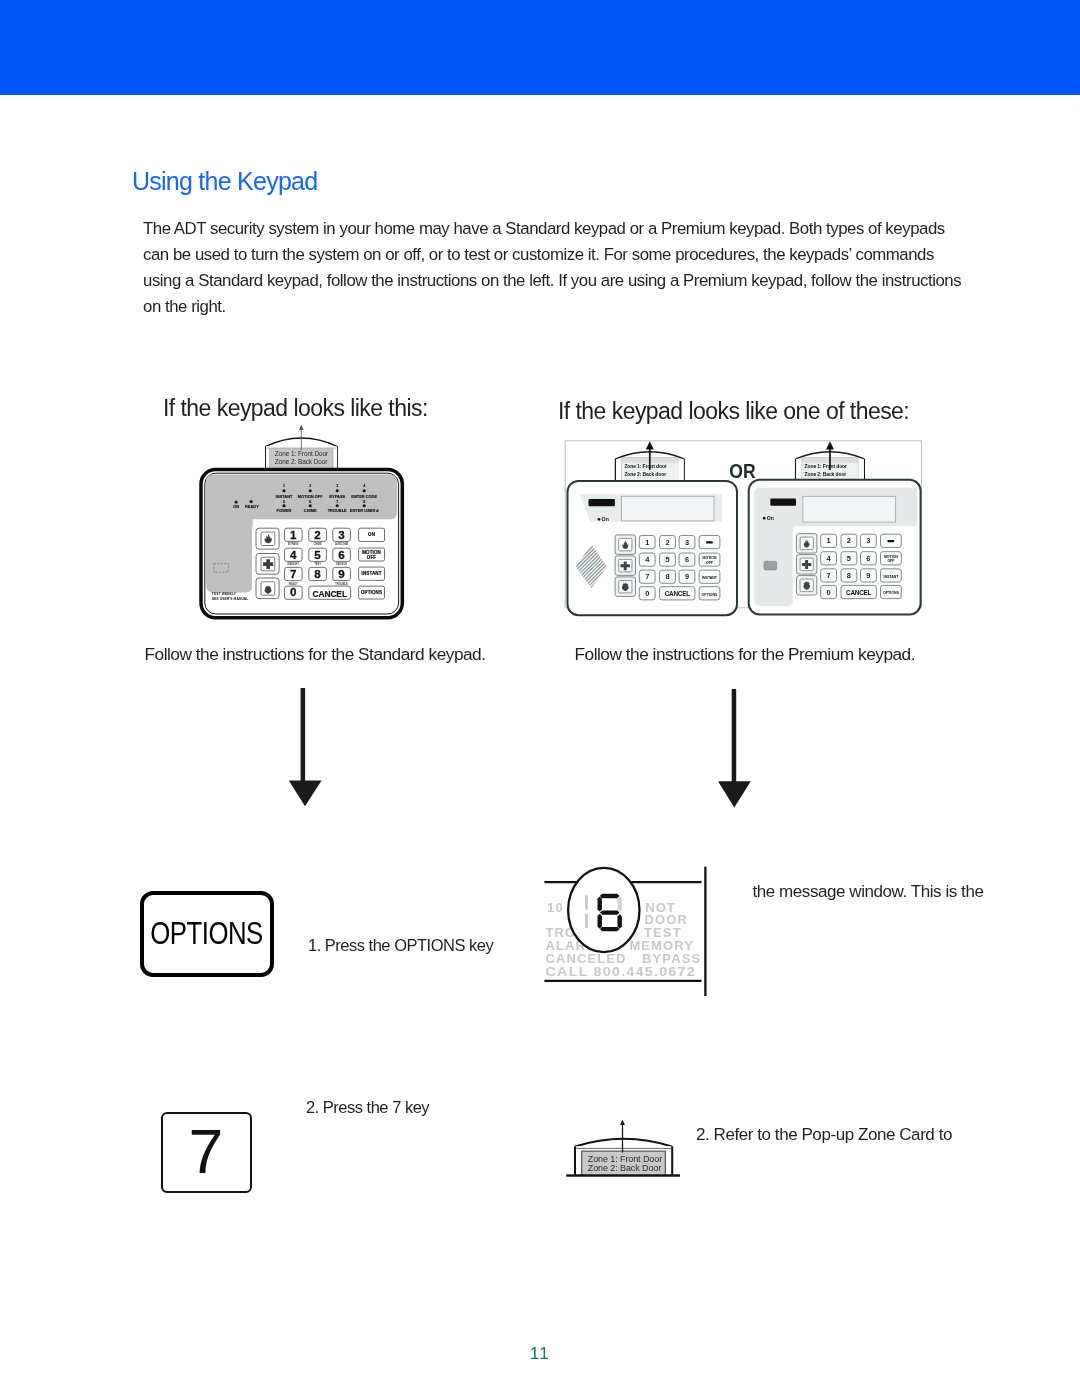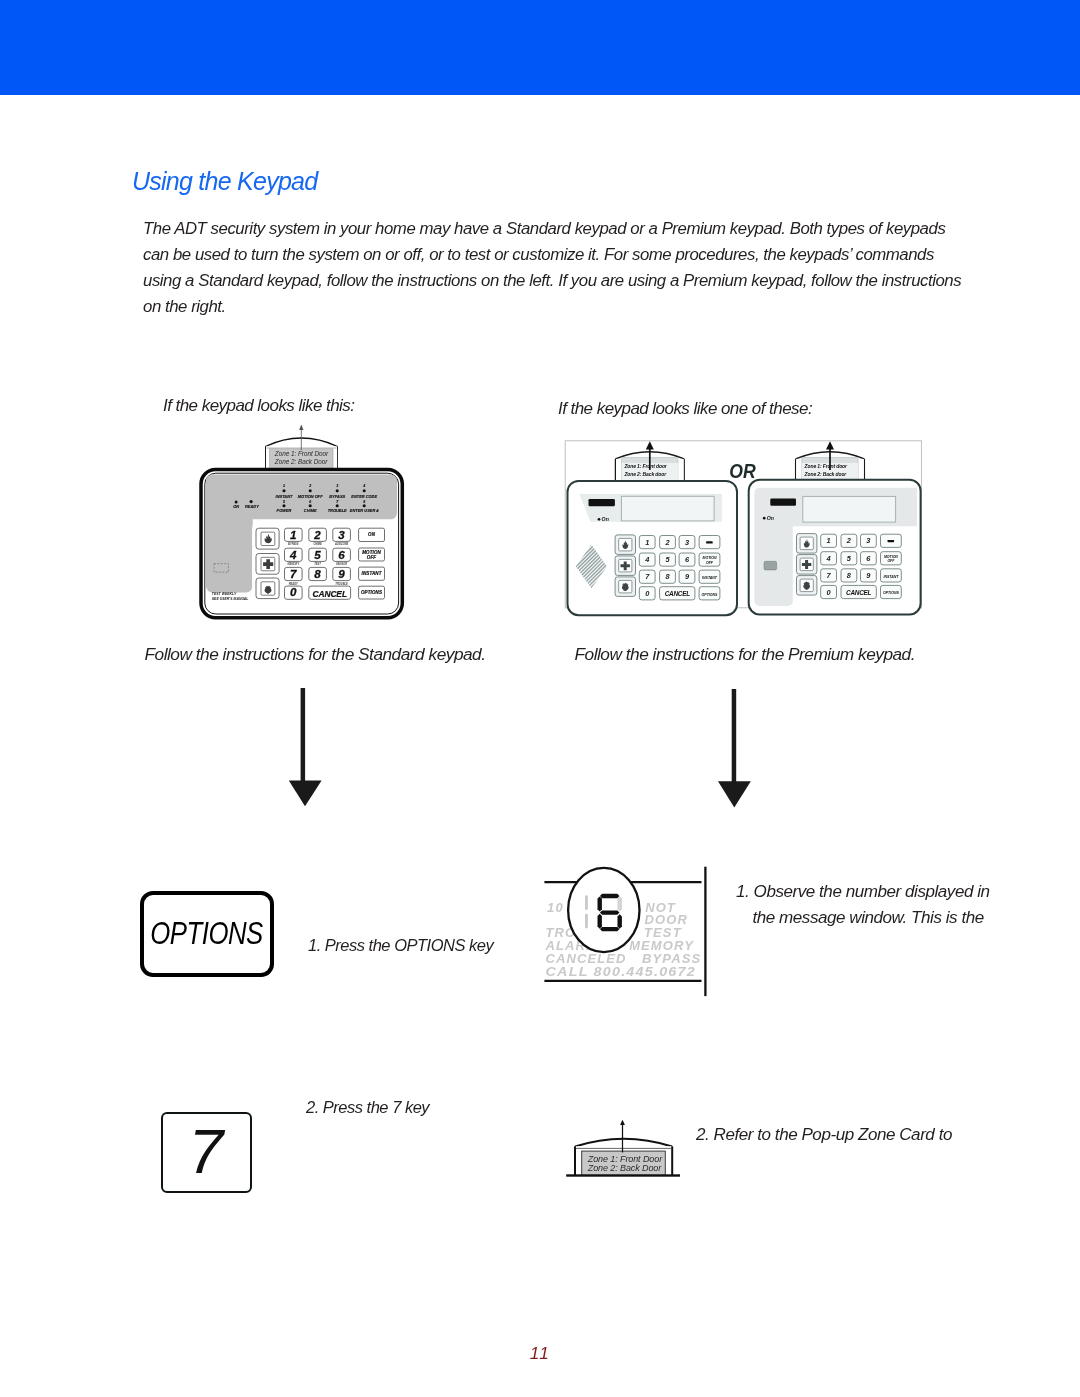--- a/index.html
+++ b/index.html
@@ -1,25 +1,25 @@
 <!DOCTYPE html>
 <html><head>
 <meta charset="utf-8">
 <title>Using the Keypad</title>
 <style>
   html,body{margin:0;padding:0;}
   body{width:1080px;height:1397px;background:#ffffff;font-family:"Liberation Sans",sans-serif;position:relative;overflow:hidden;}
   svg text{-webkit-font-smoothing:antialiased;}
   .topbar{position:absolute;left:0;top:0;width:1080px;height:95px;background:#0057f7;}
-  .page{position:absolute;left:0;top:0;width:916px;height:1397px;font-style:italic;}
+  .page{position:absolute;left:0;top:0;width:916px;height:1397px;}
   h1.title{position:absolute;left:132px;top:165.5px;margin:0;font-size:25px;font-weight:400;color:#1667f2;letter-spacing:-0.75px;line-height:30px;white-space:nowrap;}
   .intro{position:absolute;left:131px;top:203.5px;width:900px;font-size:16.8px;line-height:26.3px;color:#231f20;letter-spacing:-0.45px;margin:12px;white-space:nowrap;}
-  .page-number{position:absolute;left:0;top:1343px;width:1080px;text-align:center;font-size:17.2px;color:#7f1d1d;letter-spacing:1.4px;line-height:20px;}
-
-  .cap{position:absolute;font-size:17.0px;color:#231f20;letter-spacing:-0.55px;white-space:nowrap;line-height:1;}
+  .page-number{position:absolute;left:0;top:1343px;width:1080px;text-align:center;font-size:17.2px;color:#15803d;letter-spacing:1.4px;line-height:20px;}
+
+  .cap{position:absolute;font-size:23px;color:#231f20;letter-spacing:-0.55px;white-space:nowrap;line-height:1;}
   .cap-l1{left:163px;top:396.5px;}
   .cap-r1{left:558px;top:400.2px;}
   .cap-l2{left:144.5px;top:645.5px;font-size:17.3px;letter-spacing:-0.5px;}
   .cap-r2{left:574.5px;top:645.5px;font-size:17.3px;letter-spacing:-0.5px;}
 
   .step-txt{position:absolute;font-size:16.5px;color:#231f20;letter-spacing:-0.5px;line-height:26.2px;}
   .step-txt.big{font-size:17.05px;letter-spacing:-0.45px;}
   .step-txt .ln{white-space:nowrap;}
   .step-txt .ind{padding-left:16.5px;}
   .zc{font-family:"Liberation Sans",sans-serif;font-size:6.4px;fill:#2a2a2a;letter-spacing:-0.04px;}
@@ -384,21 +384,20 @@
       <span>OPTIONS</span>
     </div>
   <div class="kbox kbox-7">
       <span>7</span>
     </div>
 
   <div class="step-txt" style="left:308px;top:916px;margin-top:16px;">1. Press the OPTIONS key</div>
   <div class="step-txt" style="left:306px;top:1094px;">2. Press the 7 key</div>
 
   <div class="step-txt big" style="left:736px;top:878.5px;">
-    <div class="ln">1. Observe the number displayed in</div>
     <div class="ln ind">the message window. This is the</div>
   </div>
   <div class="step-txt big" style="left:696px;top:1121.7px;">
     <div class="ln">2. Refer to the Pop-up Zone Card to</div>
   </div>
 
 <svg class="zcard" width="130" height="70" viewBox="0 0 130 70" style="position:absolute;left:560px;top:1115px;overflow:visible;">
  <path d="M15.2 31.5 Q63.6 16.0 112.0 31.5" fill="none" stroke="#111" stroke-width="2.0"></path>
  <rect x="15.0" y="31.2" width="97.2" height="29.0" fill="#ffffff" stroke="none"></rect>
  <path d="M15.0 31.2 V60.4 M112.2 31.2 V60.4" fill="none" stroke="#111" stroke-width="2.0"></path>

